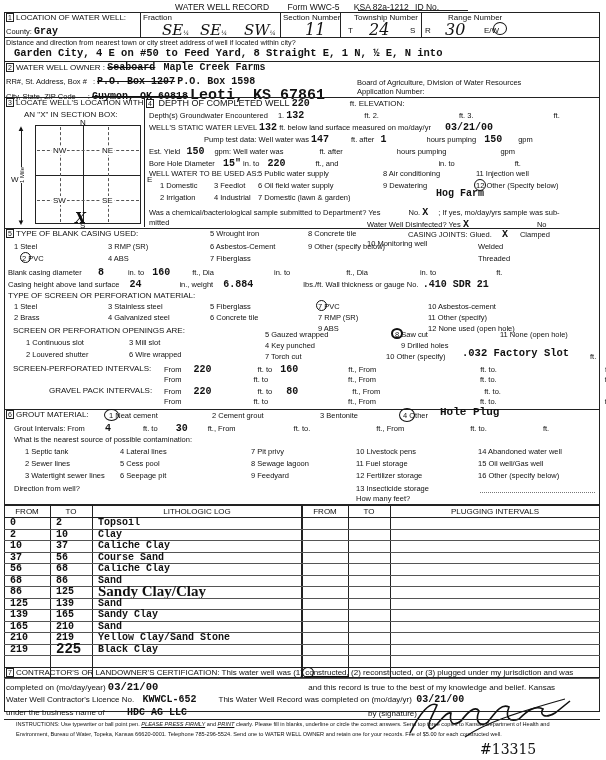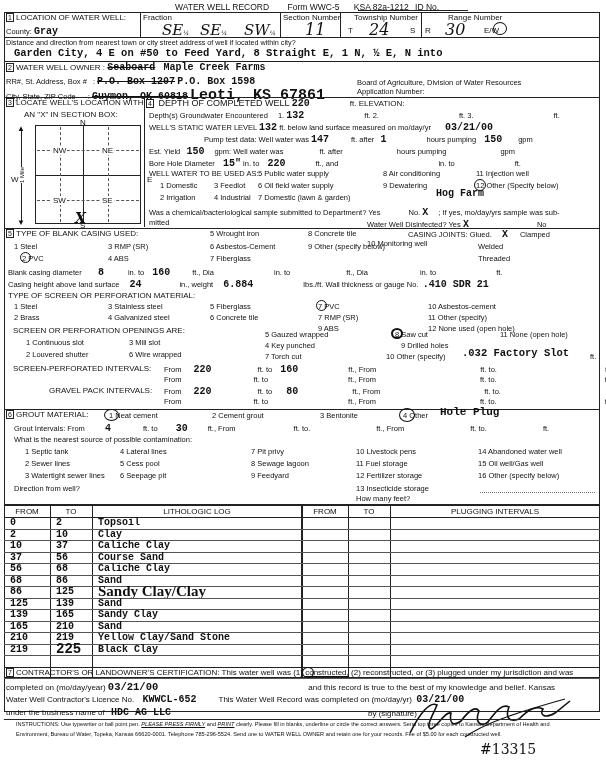--- a/index.html
+++ b/index.html
@@ -386,21 +386,21 @@
       <span class="abs tw" style="left: 94px; top: 0px; font-size: 10px; line-height: 11.5px;"></span>
     </div>
     <div class="hl" style="left: 302px; top: 678px; width: 298px; border-top-color: rgb(85, 85, 85);"></div>
   </div>
 <div class="hl" style="left:4px;top:667px;width:596px;"></div>
 
 <div class="abs" style="left:6px;top:668px;font-size:8px;"><span class="secnum">7</span><span>CONTRACTOR'S OR LANDOWNER'S CERTIFICATION: This water well was</span> <span>(1)</span> <span style="text-decoration:underline">constructed,</span> <span>(2) reconstructed, or (3) plugged under my jurisdiction and was</span></div>
 <div class="circle" style="left:302px;top:667px;width:12px;height:11px;"></div>
 <div class="abs" style="left:6px;top:681px;font-size:8px;"><span>completed on (mo/day/year)</span> <span class="tw" style="font-size:10.5px">03/21/00</span><span style="margin-left:150px">and this record is true to the best of my knowledge and belief. Kansas</span></div>
 <div class="abs" style="left:6px;top:694px;font-size:8px;"><span>Water Well Contractor's Licence No.</span> <span class="tw" style="font-size:10px;margin-left:6px">KWWCL-652</span><span style="margin-left:22px">This Water Well Record was completed on (mo/day/yr)</span> <span class="tw" style="font-size:10px;margin-left:2px">03/21/00</span></div>
-<div class="abs" style="left:6px;top:707px;font-size:8px;"><span>under the business name of</span> <span class="tw" style="font-size:10px;margin-left:4px">HDC AG LLC</span></div>
+<div class="abs" style="left:6px;top:707px;font-size:8px;"><span>under the business name of</span> <span class="tw" style="font-size:10px;margin-left:20px">HDC AG LLC</span></div>
 <div class="abs" style="left:368px;top:709px;font-size:8px;">by  (signature)</div>
 <svg class="abs" style="left:405px;top:693px;" width="170" height="50" viewBox="0 0 170 50">
   <path d="M5,40 C15,20 25,8 32,12 C28,22 20,34 26,36 C34,32 40,18 46,20 C44,30 48,34 56,28 C62,20 70,12 74,18 C70,28 74,34 82,30 C90,20 96,10 104,14 C100,24 104,30 114,26 C122,18 130,12 138,16 C134,22 140,26 150,20 L165,8" fill="none" stroke="#111" stroke-width="1.6"></path>
   <path d="M60,44 C80,30 110,20 160,6" fill="none" stroke="#111" stroke-width="1.2"></path>
 </svg>
 <div class="hl" style="left:4px;top:719px;width:596px;"></div>
 <div class="abs" style="left:16px;top:721px;font-size:5.6px;"><span>INSTRUCTIONS: Use typewriter or ball point pen.</span> <i style="text-decoration:underline">PLEASE PRESS FIRMLY</i> <span>and</span> <i style="text-decoration:underline">PRINT</i> <span>clearly. Please fill in blanks, underline or circle the correct answers. Send top three copies to Kansas Department of Health and</span></div>
 <div class="abs" style="left:16px;top:731px;font-size:5.6px;">Environment, Bureau of Water, Topeka, Kansas 66620-0001. Telephone 785-296-5524. Send one to WATER WELL OWNER and retain one for your records. Fee of $5.00 for each constructed well.</div>
 <div class="abs hand" style="left:480px;top:741px;font-size:14px;font-style:normal;">#13315</div>
 

